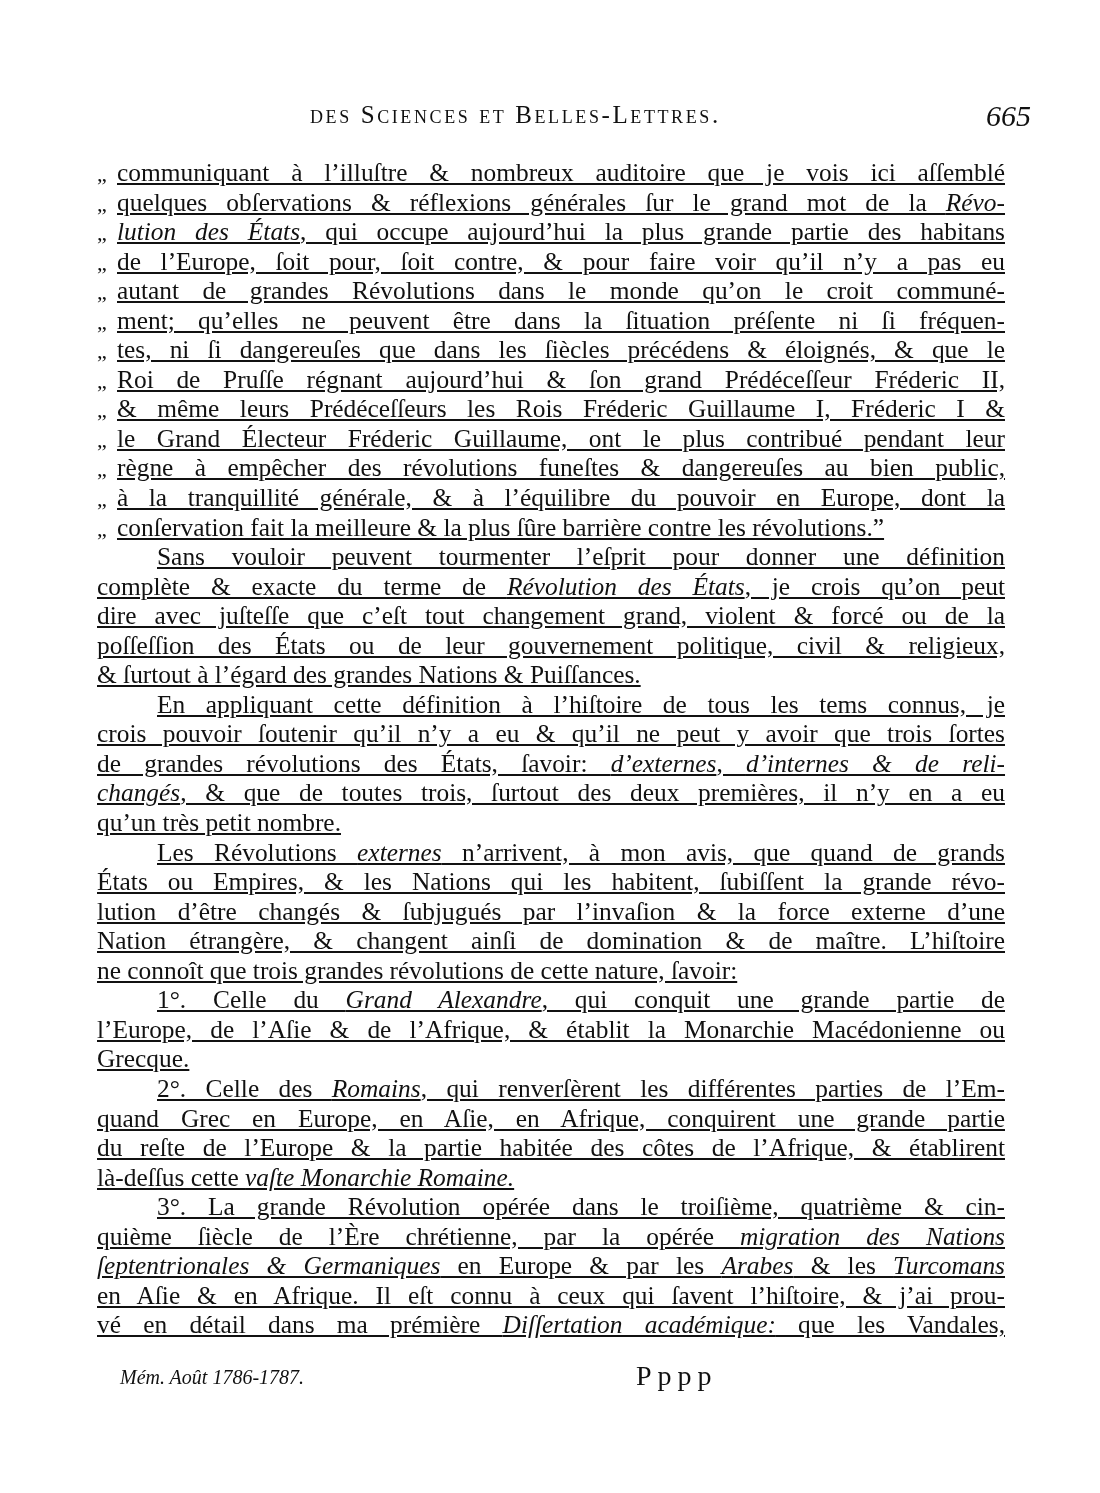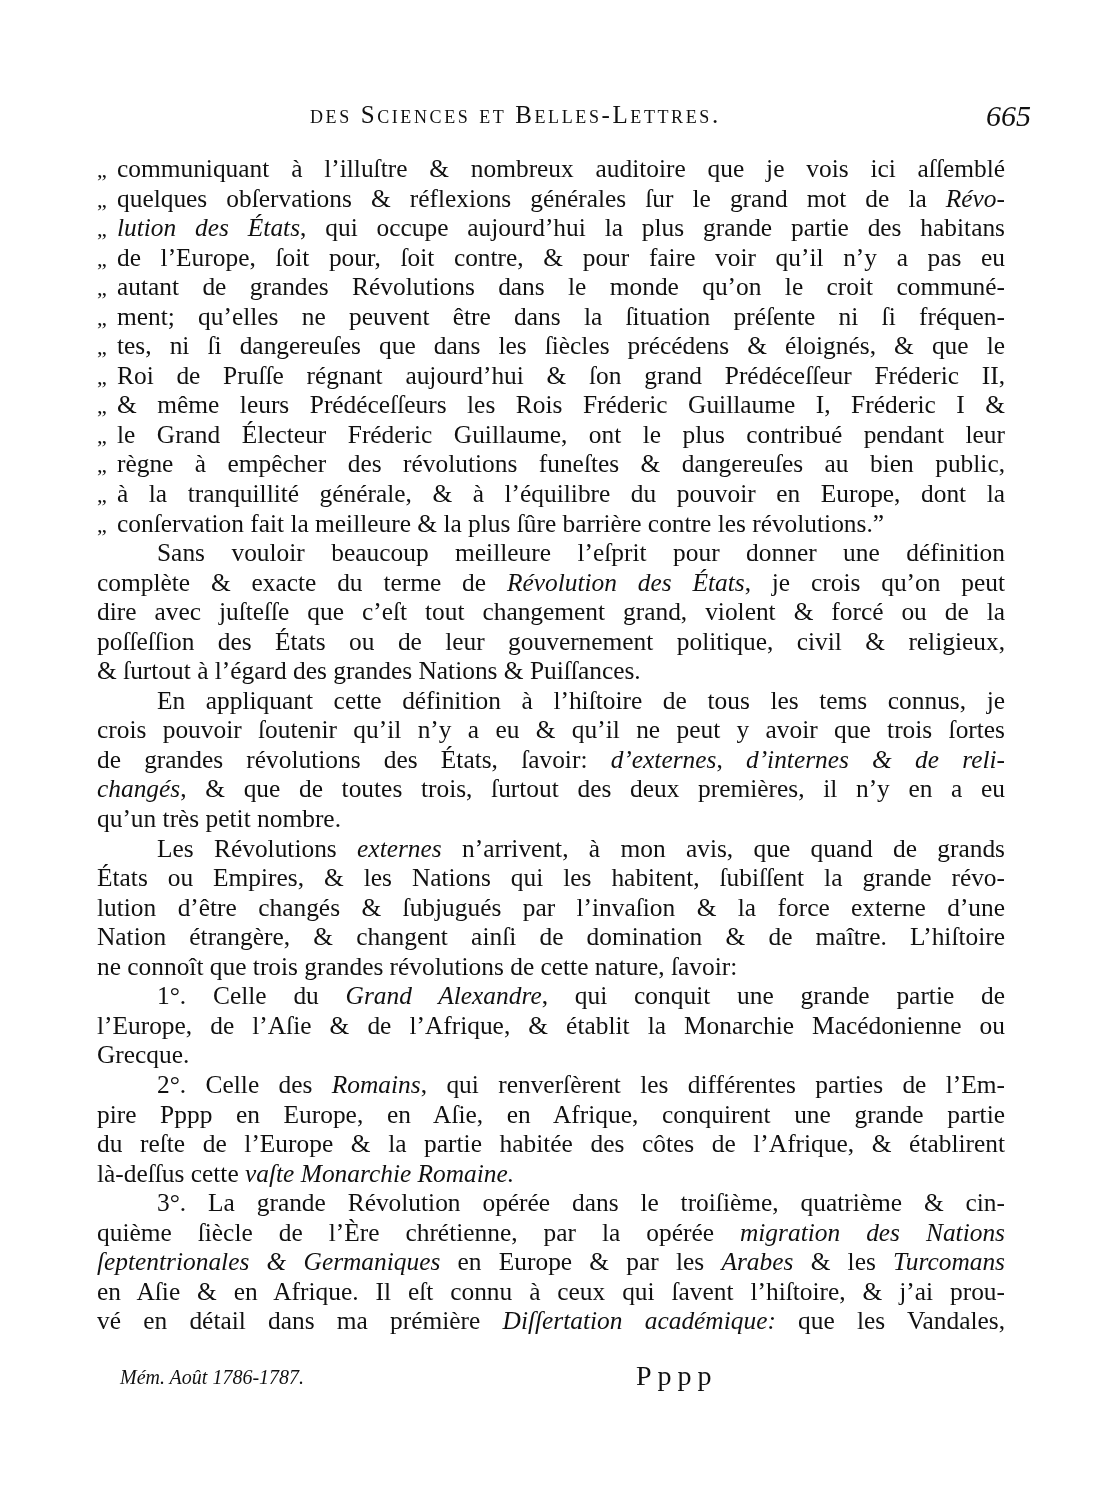--- a/index.html
+++ b/index.html
@@ -3,22 +3,22 @@
 <meta charset="utf-8">
 <style>
   html, body { margin: 0; padding: 0; background: #ffffff; }
   body { width: 1100px; height: 1493px; position: relative; overflow: hidden;
          font-family: "Liberation Serif", "DejaVu Serif", serif; color: #111; }
   .header { position: absolute; top: 101px; left: 0; width: 1100px; height: 40px; margin-left: 48px; }
   .running-title { position: absolute; left: 262px; top: 0; font-size: 25px;
          letter-spacing: 2.6px; font-variant: small-caps; white-space: nowrap; }
   .page-number { position: absolute; left: 938px; top: -2px; font-size: 30px; font-style: italic; }
   .text-block { position: absolute; left: 97px; top: 153px; width: 908px; }
-  .line { height: 29.55px; line-height: 30px; font-size: 25.4px; white-space: nowrap;
-          text-align: justify; text-align-last: justify; }
+  .line { height: 29.55px; line-height: 38px; font-size: 25.4px; white-space: nowrap;
+          text-align: justify; text-align-last: justify; text-decoration: underline; }
   .line.last { text-align-last: left; }
   .line.indent { padding-left: 60px; }
   .q { display: inline-block; width: 20px; font-size: 22px; }
   i { font-style: italic; }
   .footer { position: absolute; top: 1362px; left: 0; width: 1100px; height: 40px; }
   .footer-ref { position: absolute; left: 120px; top: 4px; font-size: 20px; font-style: italic; }
   .signature { position: absolute; left: 636px; top: -2px; font-size: 28px; letter-spacing: 6px; }
 </style>
 </head>
 <body>
@@ -35,40 +35,40 @@
     <div class="line"><span class="q">„</span><span>de l’Europe, ſoit pour, ſoit contre, &amp; pour faire voir qu’il n’y a pas eu</span></div>
     <div class="line"><span class="q">„</span><span>autant de grandes Révolutions dans le monde qu’on le croit communé-</span></div>
     <div class="line"><span class="q">„</span><span>ment; qu’elles ne peuvent être dans la ſituation préſente ni ſi fréquen-</span></div>
     <div class="line"><span class="q">„</span><span>tes, ni ſi dangereuſes que dans les ſiècles précédens &amp; éloignés, &amp; que le</span></div>
     <div class="line"><span class="q">„</span><span>Roi de Pruſſe régnant aujourd’hui &amp; ſon grand Prédéceſſeur Fréderic II,</span></div>
     <div class="line"><span class="q">„</span><span>&amp; même leurs Prédéceſſeurs les Rois Fréderic Guillaume I, Fréderic I &amp;</span></div>
     <div class="line"><span class="q">„</span><span>le Grand Électeur Fréderic Guillaume, ont le plus contribué pendant leur</span></div>
     <div class="line"><span class="q">„</span><span>règne à empêcher des révolutions funeſtes &amp; dangereuſes au bien public,</span></div>
     <div class="line"><span class="q">„</span><span>à la tranquillité générale, &amp; à l’équilibre du pouvoir en Europe, dont la</span></div>
     <div class="line last"><span class="q">„</span><span>conſervation fait la meilleure &amp; la plus ſûre barrière contre les révolutions.”</span></div>
-    <div class="line indent"><span>Sans vouloir beaucoup meilleure l’eſprit pour donner une définition</span></div>
+    <div class="line indent"><span>Sans vouloir peuvent tourmenter l’eſprit pour donner une définition</span></div>
     <div class="line"><span>complète &amp; exacte du terme de </span><i>Révolution des États</i><span>, je crois qu’on peut</span></div>
     <div class="line"><span>dire avec juſteſſe que c’eſt tout changement grand, violent &amp; forcé ou de la</span></div>
     <div class="line"><span>poſſeſſion des États ou de leur gouvernement politique, civil &amp; religieux,</span></div>
     <div class="line last"><span>&amp; ſurtout à l’égard des grandes Nations &amp; Puiſſances.</span></div>
     <div class="line indent"><span>En appliquant cette définition à l’hiſtoire de tous les tems connus, je</span></div>
     <div class="line"><span>crois pouvoir ſoutenir qu’il n’y a eu &amp; qu’il ne peut y avoir que trois ſortes</span></div>
     <div class="line"><span>de grandes révolutions des États, ſavoir: </span><i>d’externes</i><span>, </span><i>d’internes &amp; de reli-</i></div>
     <div class="line"><i>changés</i><span>, &amp; que de toutes trois, ſurtout des deux premières, il n’y en a eu</span></div>
     <div class="line last"><span>qu’un très petit nombre.</span></div>
     <div class="line indent"><span>Les Révolutions </span><i>externes</i><span> n’arrivent, à mon avis, que quand de grands</span></div>
     <div class="line"><span>États ou Empires, &amp; les Nations qui les habitent, ſubiſſent la grande révo-</span></div>
     <div class="line"><span>lution d’être changés &amp; ſubjugués par l’invaſion &amp; la force externe d’une</span></div>
     <div class="line"><span>Nation étrangère, &amp; changent ainſi de domination &amp; de maître. L’hiſtoire</span></div>
     <div class="line last"><span>ne connoît que trois grandes révolutions de cette nature, ſavoir:</span></div>
     <div class="line indent"><span>1°. Celle du </span><i>Grand Alexandre</i><span>, qui conquit une grande partie de</span></div>
     <div class="line"><span>l’Europe, de l’Aſie &amp; de l’Afrique, &amp; établit la Monarchie Macédonienne ou</span></div>
     <div class="line last"><span>Grecque.</span></div>
     <div class="line indent"><span>2°. Celle des </span><i>Romains</i><span>, qui renverſèrent les différentes parties de l’Em-</span></div>
-    <div class="line"><span>pire Pppp en Europe, en Aſie, en Afrique, conquirent une grande partie</span></div>
+    <div class="line"><span>quand Grec en Europe, en Aſie, en Afrique, conquirent une grande partie</span></div>
     <div class="line"><span>du reſte de l’Europe &amp; la partie habitée des côtes de l’Afrique, &amp; établirent</span></div>
     <div class="line last"><span>là-deſſus cette </span><i>vaſte Monarchie Romaine.</i></div>
     <div class="line indent"><span>3°. La grande Révolution opérée dans le troiſième, quatrième &amp; cin-</span></div>
     <div class="line"><span>quième ſiècle de l’Ère chrétienne, par la opérée </span><i>migration des Nations</i></div>
     <div class="line"><i>ſeptentrionales &amp; Germaniques</i><span> en Europe &amp; par les </span><i>Arabes</i><span> &amp; les </span><i>Turcomans</i></div>
     <div class="line"><span>en Aſie &amp; en Afrique. Il eſt connu à ceux qui ſavent l’hiſtoire, &amp; j’ai prou-</span></div>
     <div class="line"><span>vé en détail dans ma prémière </span><i>Diſſertation académique:</i><span> que les Vandales,</span></div>
   </div>
 
 <div class="footer">

